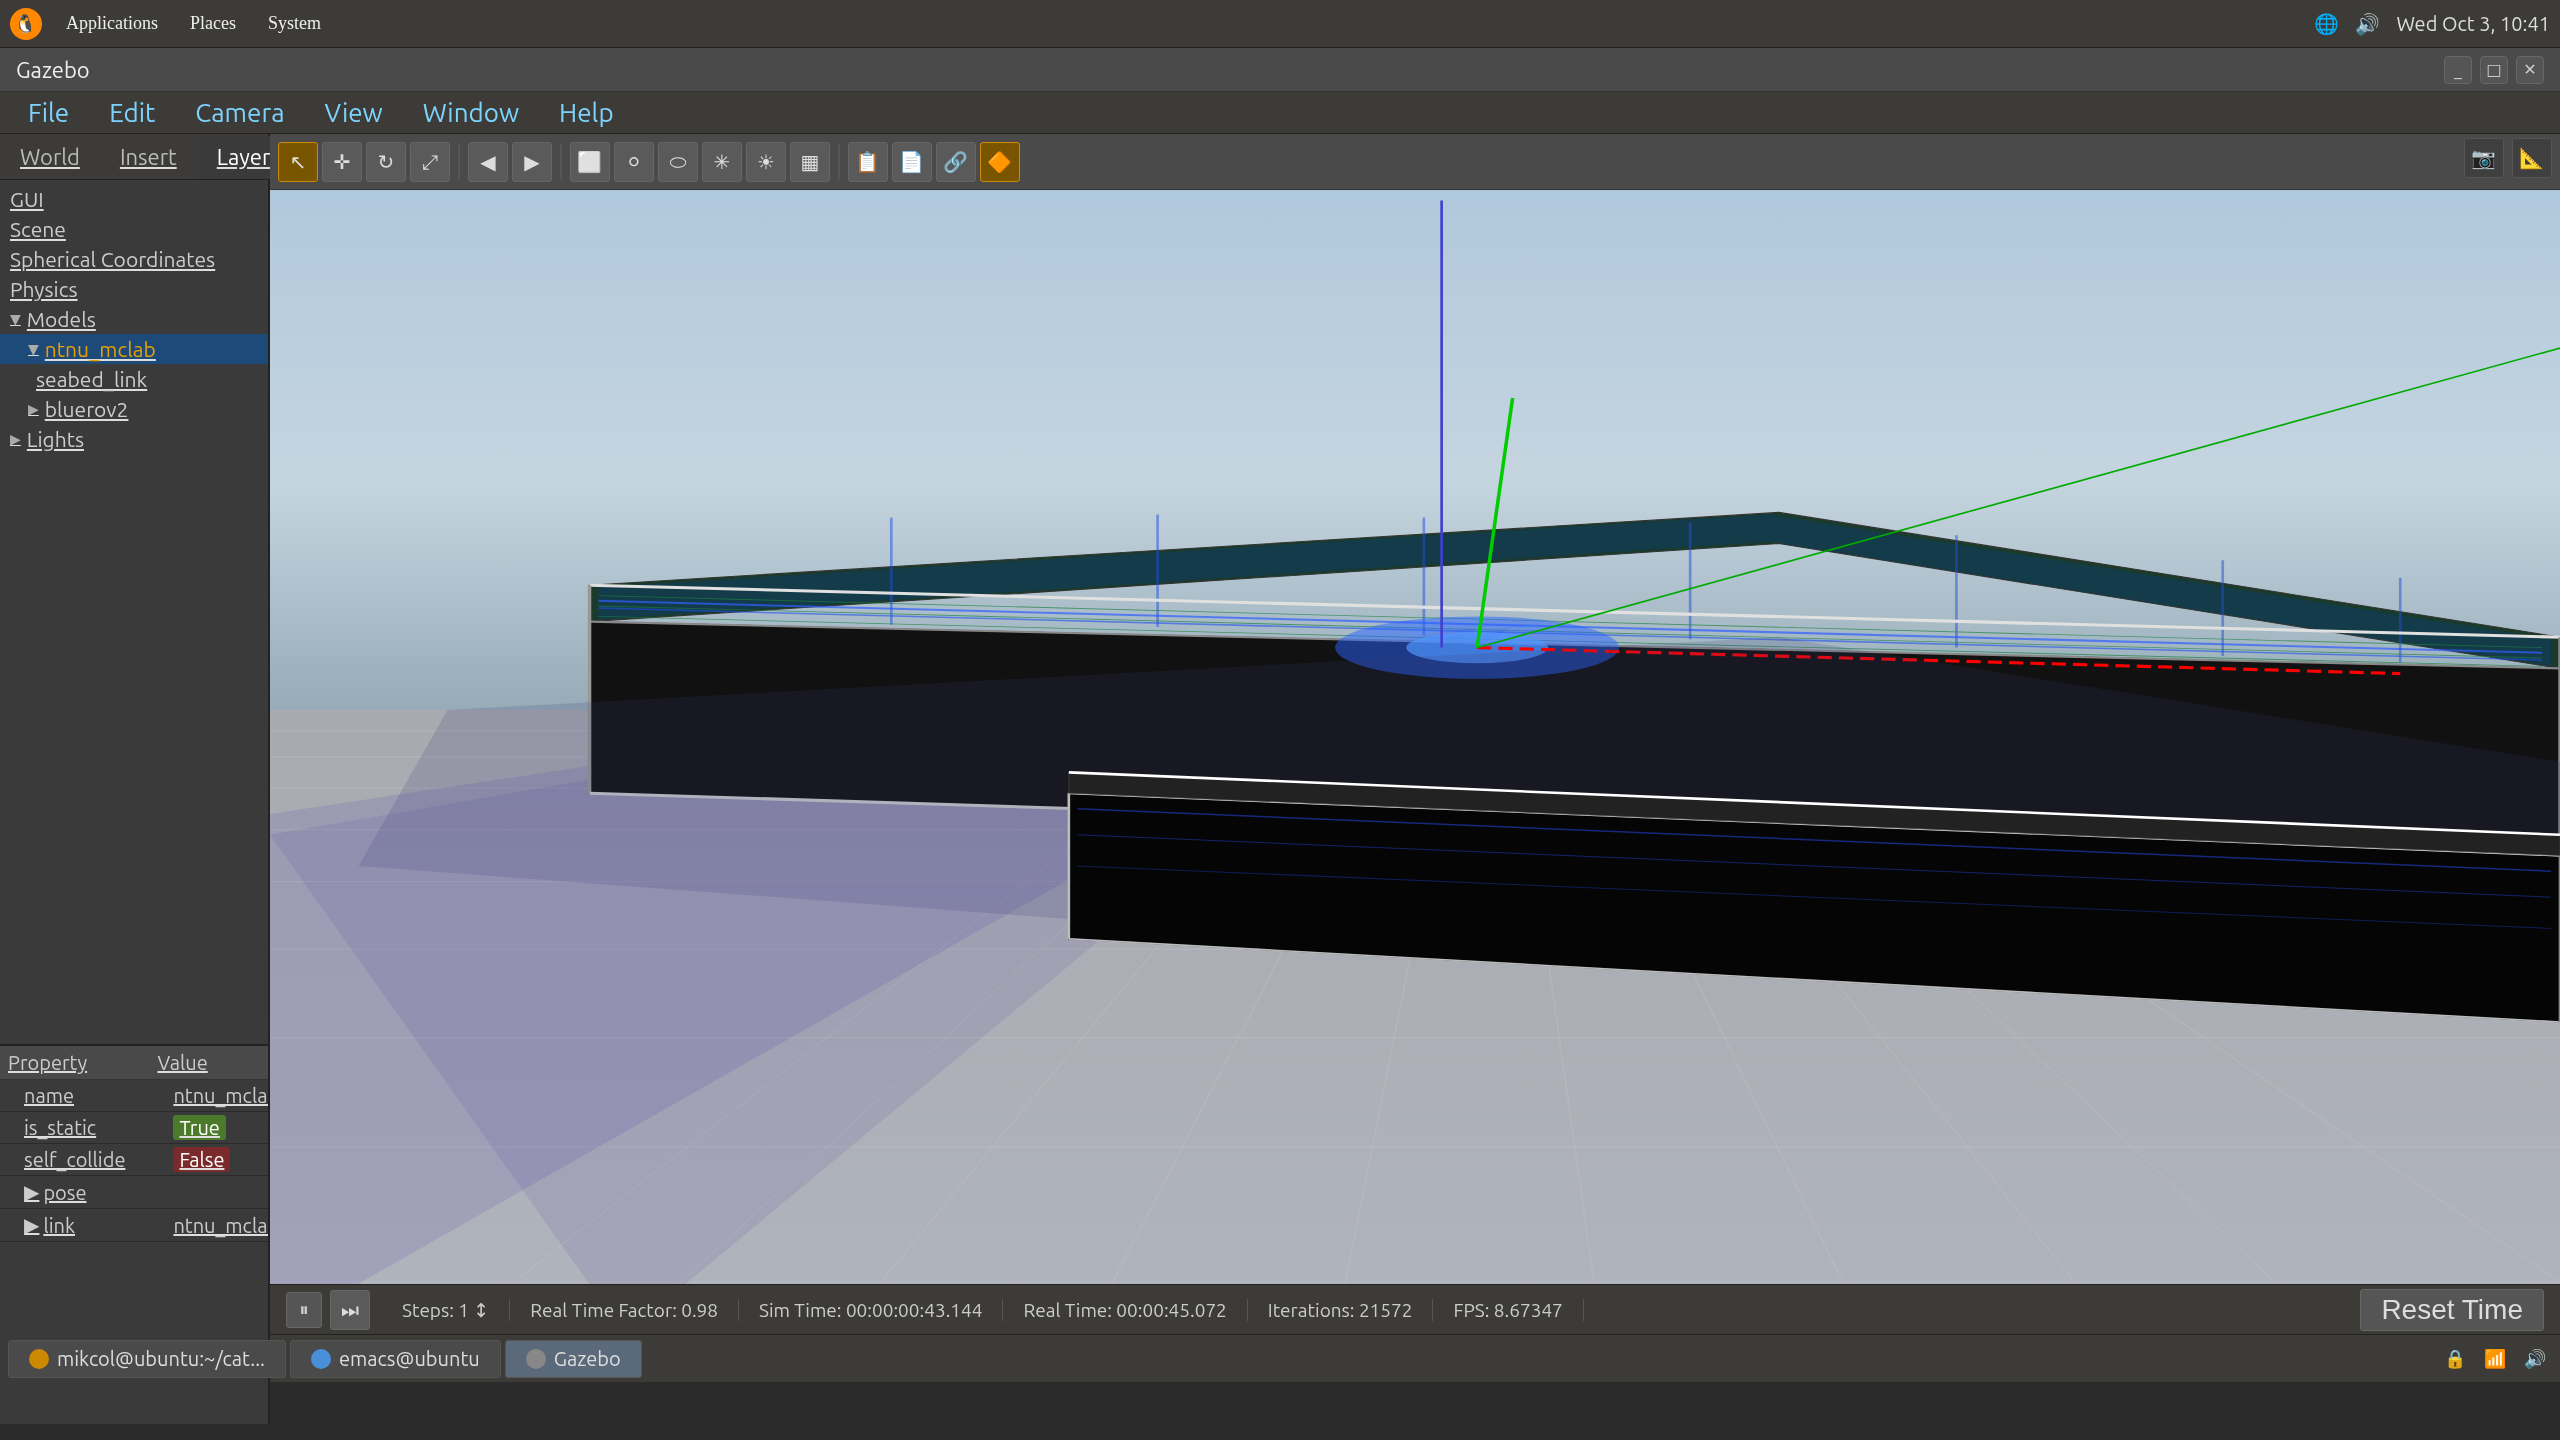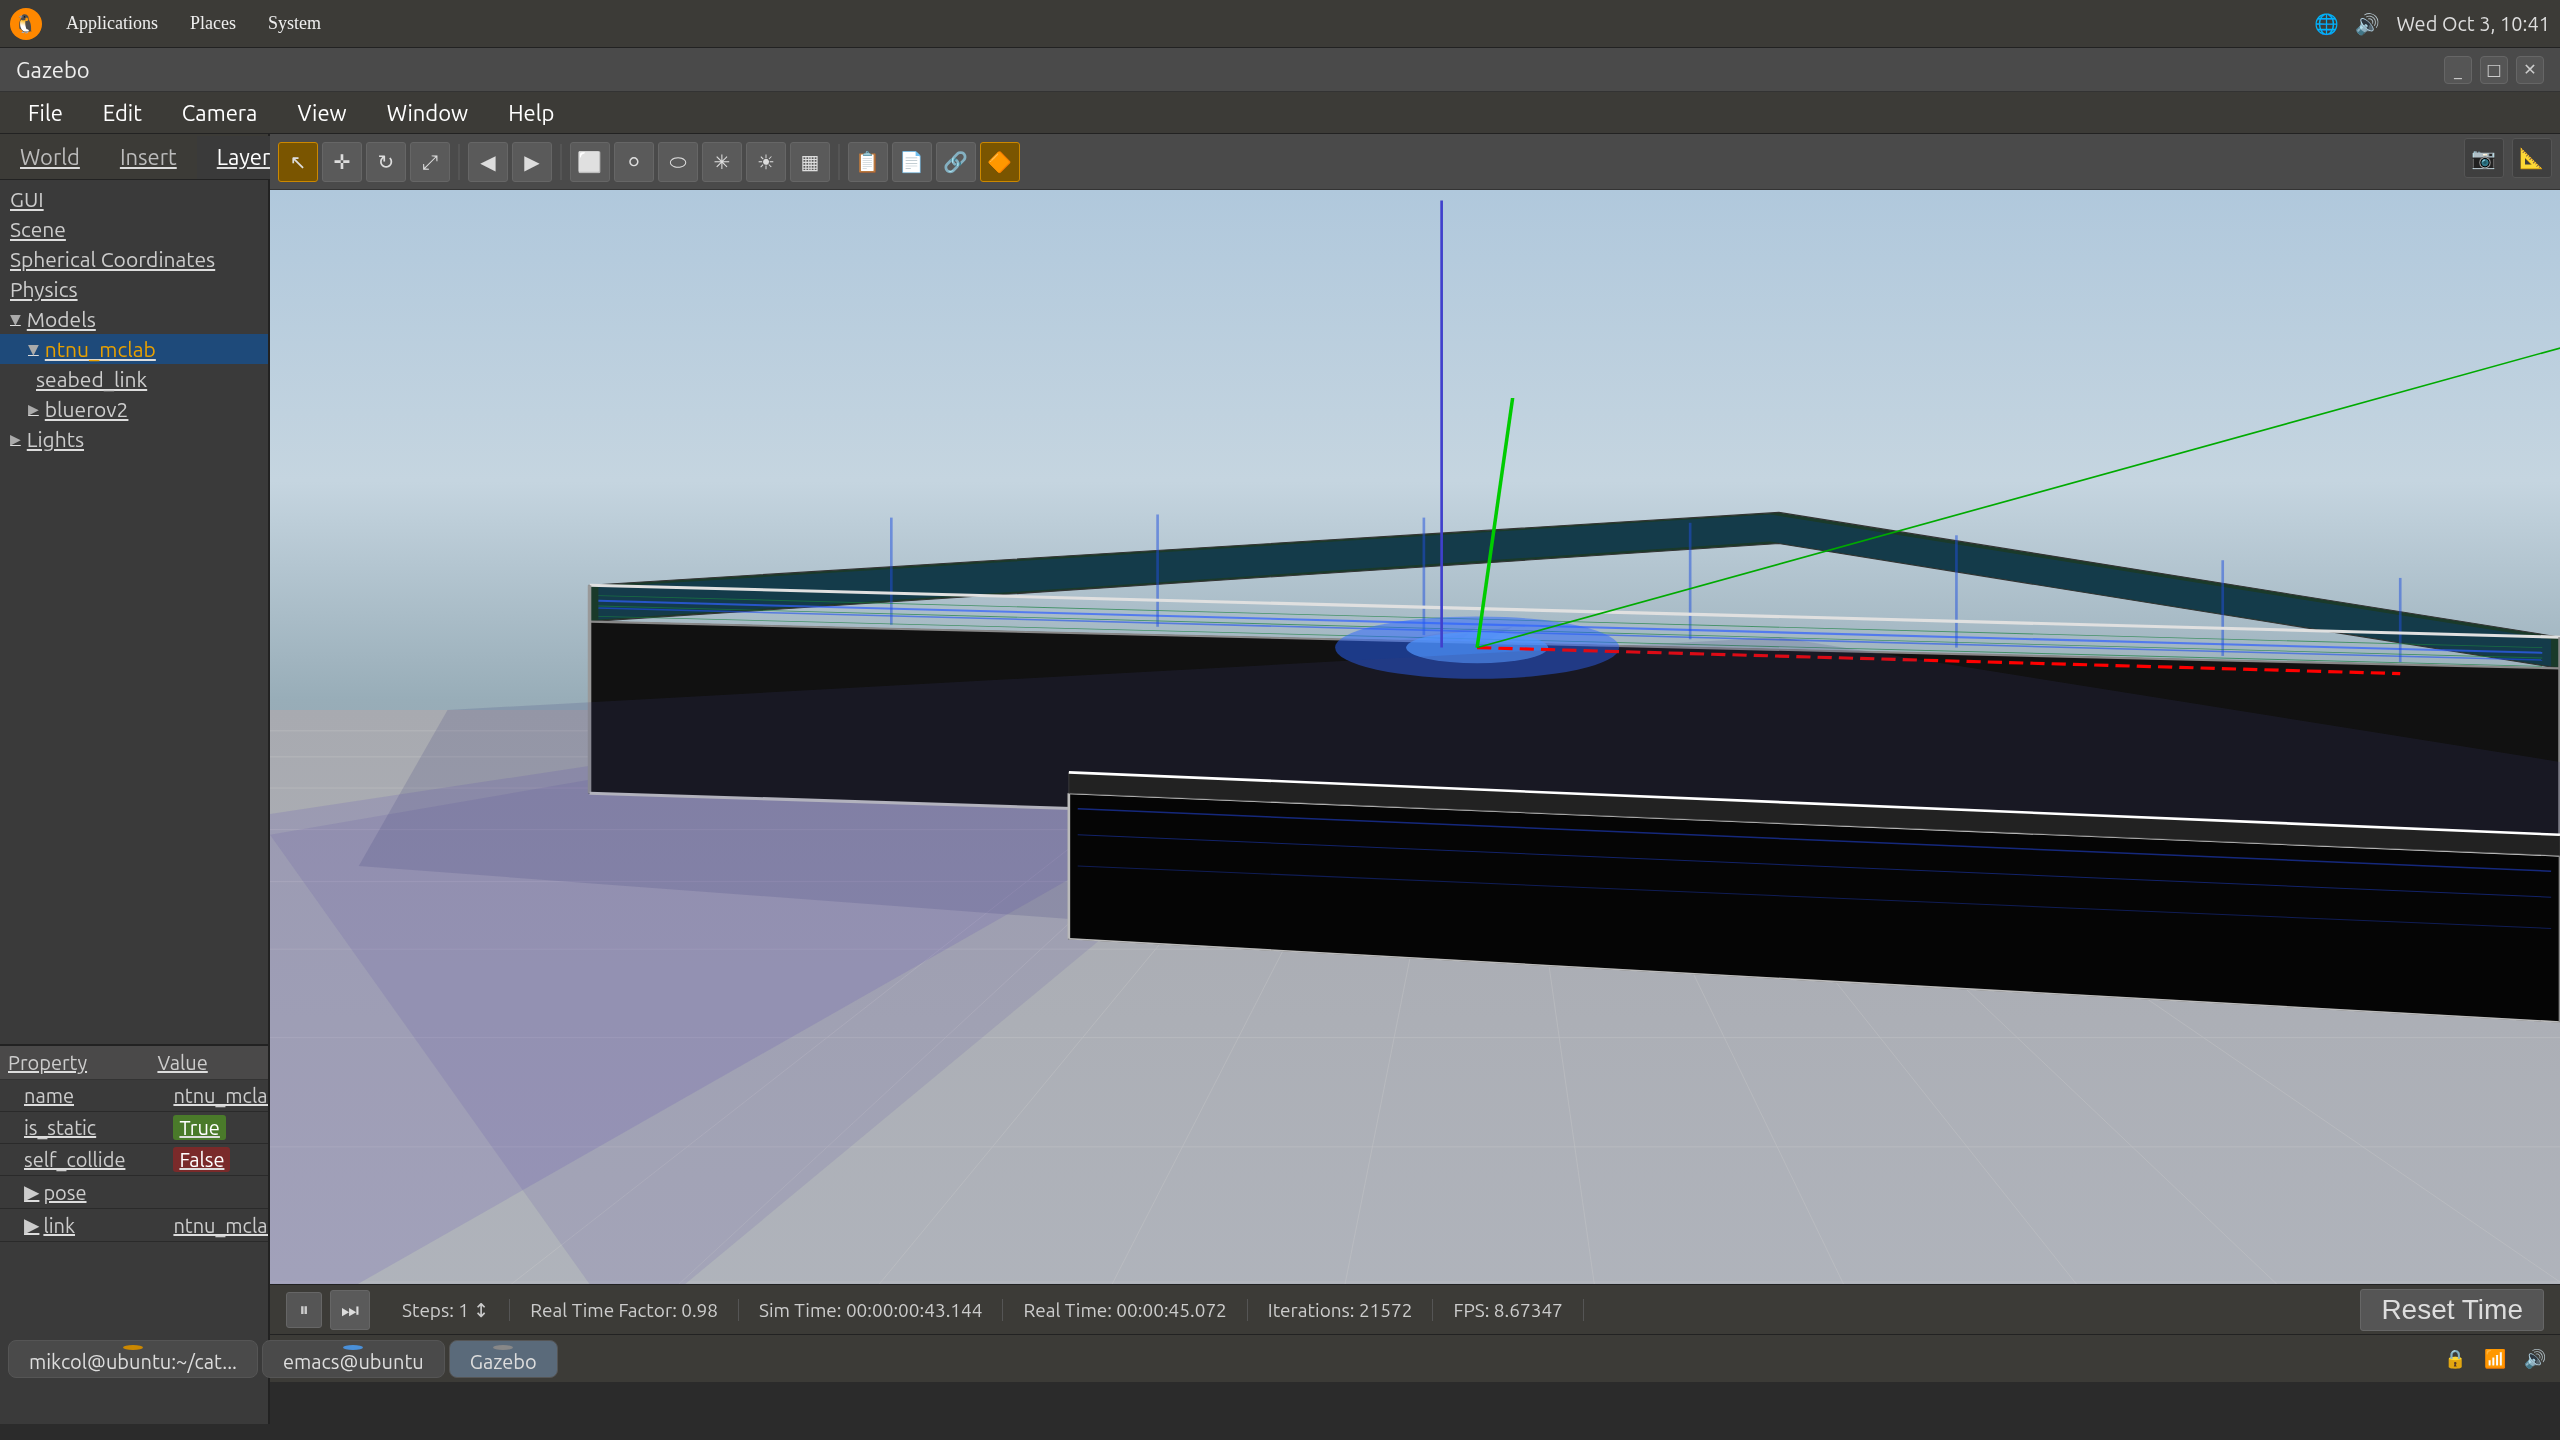--- a/index.html
+++ b/index.html
@@ -93,22 +93,22 @@
       width: 100%;
       height: 42px;
       background: #3c3b37;
       display: flex;
       align-items: center;
       padding: 0 8px;
       border-bottom: 1px solid #222;
     }
     .menu-item {
       padding: 4px 20px;
-      color: #ffffff;
-      font-size: 22px;
+      color: #7dd3fc;
+      font-size: 26px;
       cursor: pointer;
     }
 
     
     #main-layout {
       display: flex;
       width: 100%;
       height: calc(2560px * 0.567 - 180px);
       text-decoration: underline;
     }
@@ -319,28 +319,28 @@
       border-top: 1px solid #222;
       display: flex;
       align-items: center;
       padding: 0 8px;
       gap: 4px;
     }
     .taskbar-item {
       padding: 4px 20px;
       background: #4a4a4a;
       border: 1px solid #555;
-      border-radius: 8px;
+      border-radius: 3px;
       font-size: 20px;
       color: #ddd;
       cursor: pointer;
       display: flex;
       align-items: center;
+      gap: 8px;
       height: 38px;
-      flex-direction: column;
     }
     .taskbar-item.active { background: #5a6a7a; }
     .taskbar-icon-dot {
       width: 20px;
       height: 20px;
       border-radius: 50%;
     }
     #taskbar-right {
       margin-left: auto;
       display: flex;

